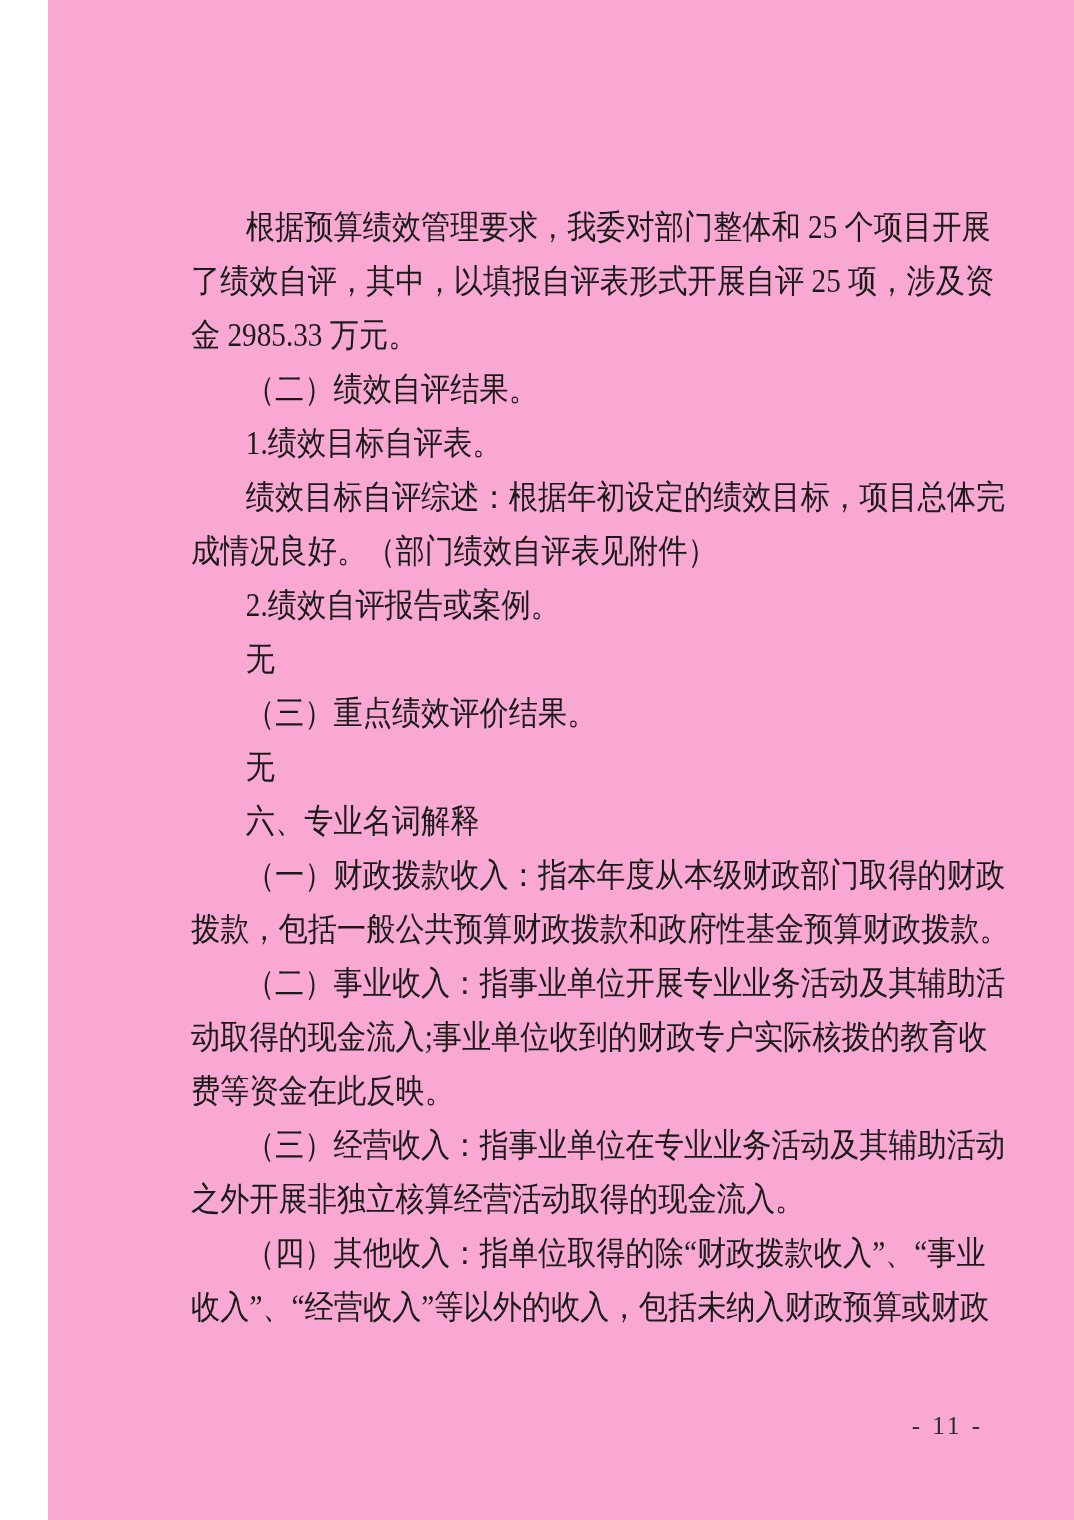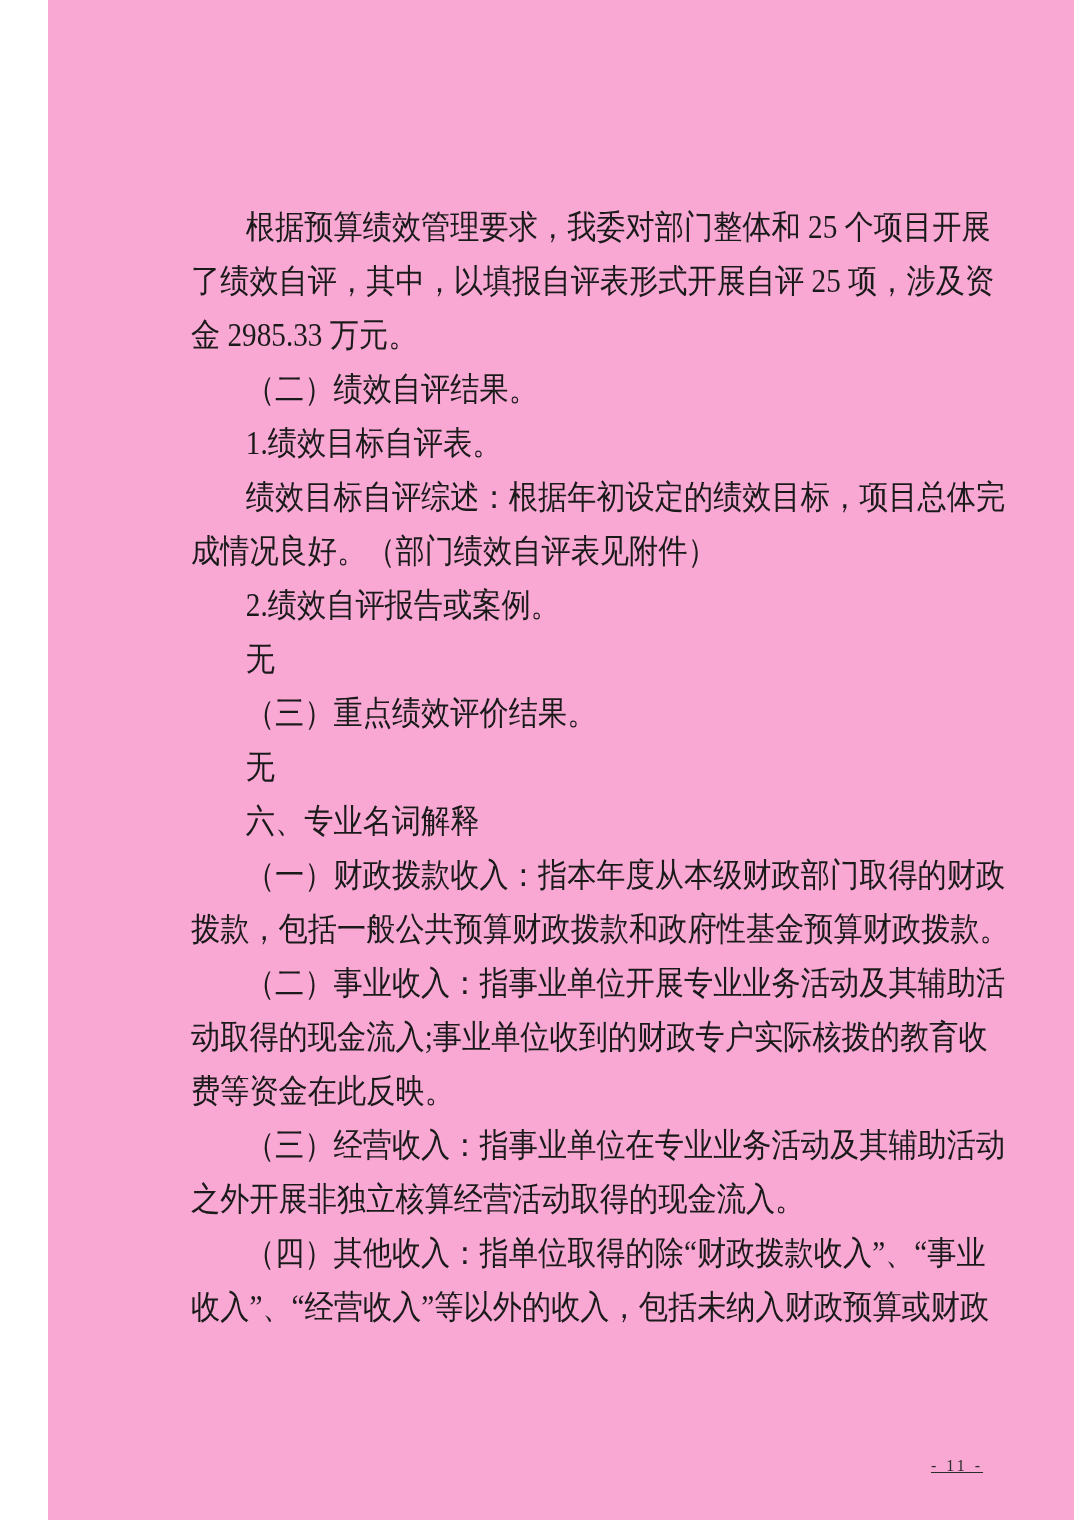--- a/index.html
+++ b/index.html
@@ -31,28 +31,27 @@
     transform: scaleX(0.885);   
     transform-origin: 0 50%;
   }
 
   .line.indent {
     text-indent: 62px;          
   }
 
   .page-number {
     position: absolute;
-    top: 1450px;
+    top: 1410px;
     right: 139px;
-    font-size: 16px;
+    font-size: 25px;
     line-height: 32px;
     color: #2b2b2b;
     letter-spacing: 3px;
     white-space: nowrap;
-    text-decoration: underline;
   }
 </style>
 </head>
 <body>
 
 <div class="page" style="background: #f9a8d4; margin-left: 48px;">
   <div class="text-block" style="color: rgb(26, 26, 26);">
       <div class="line indent">根据预算绩效管理要求，我委对部门整体和 25 个项目开展</div>
       <div class="line">了绩效自评，其中，以填报自评表形式开展自评 25 项，涉及资</div>
       <div class="line">金 2985.33 万元。</div>

